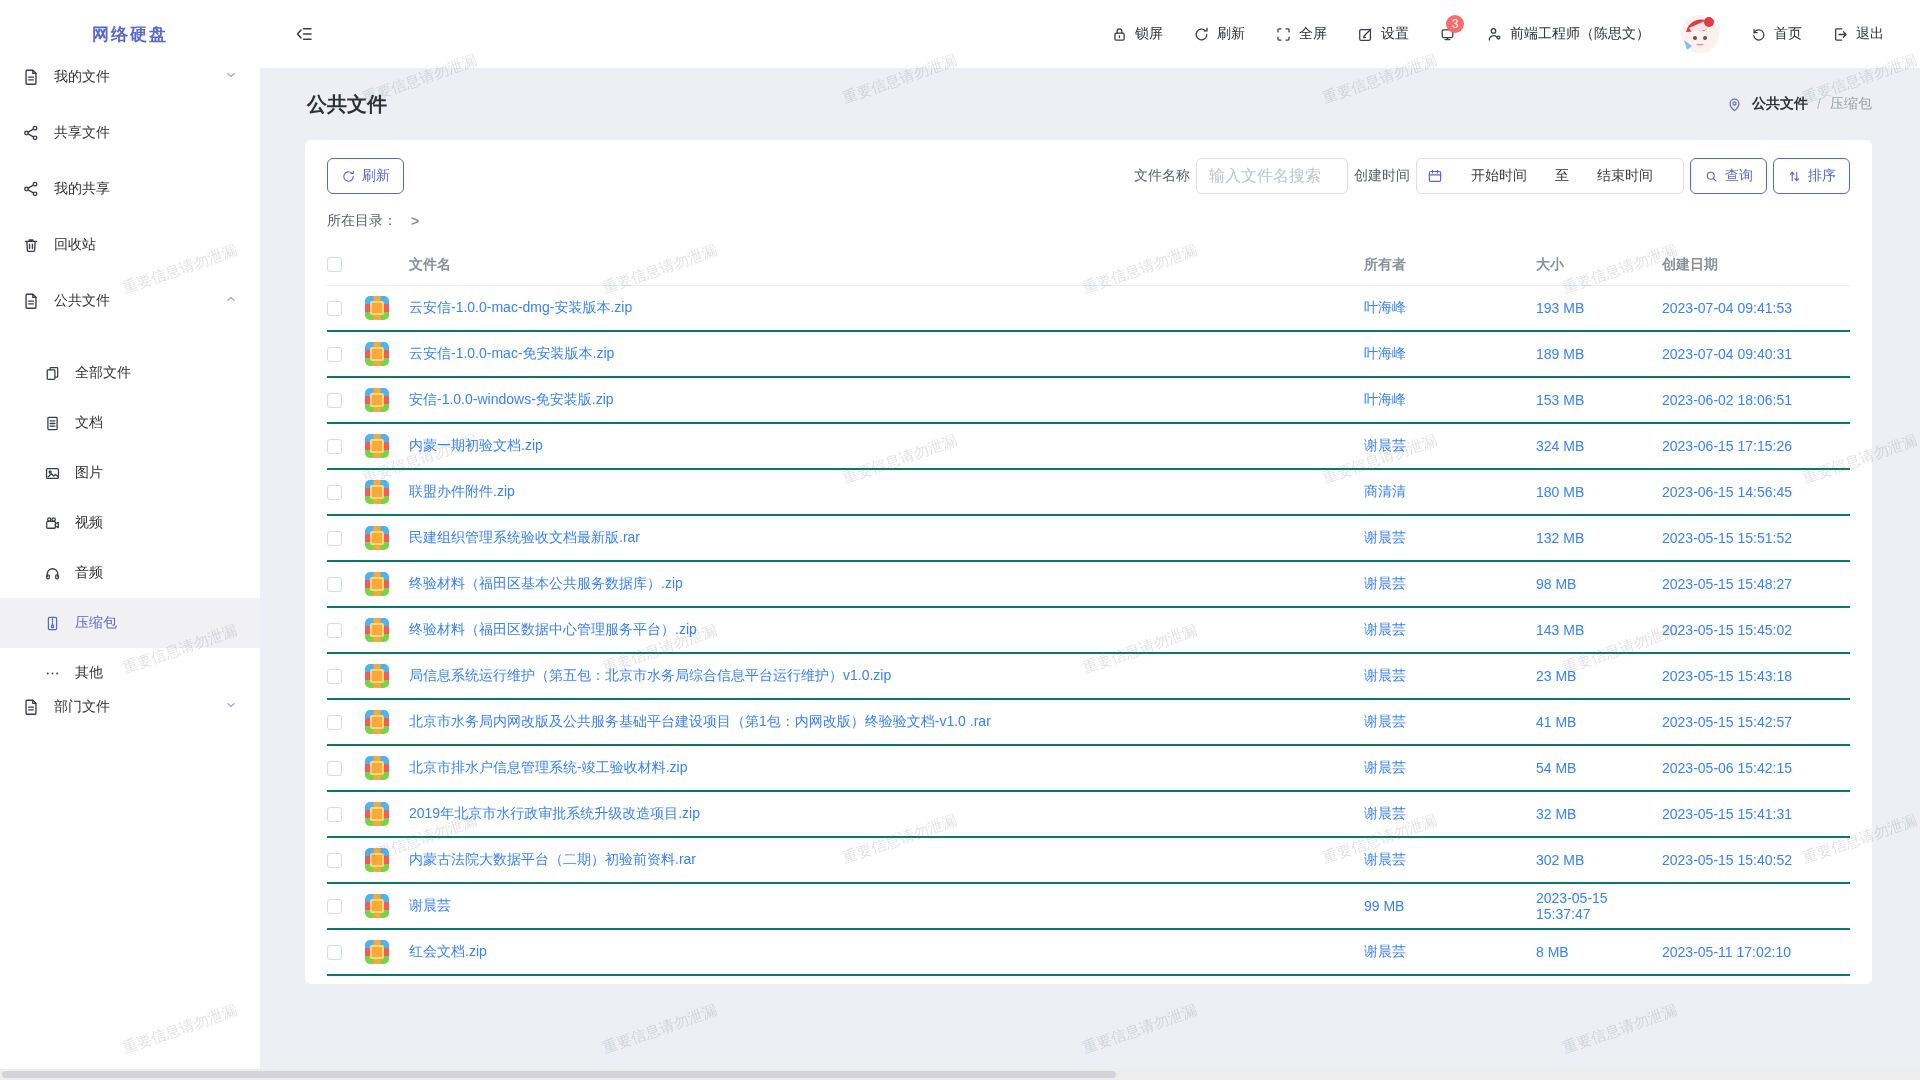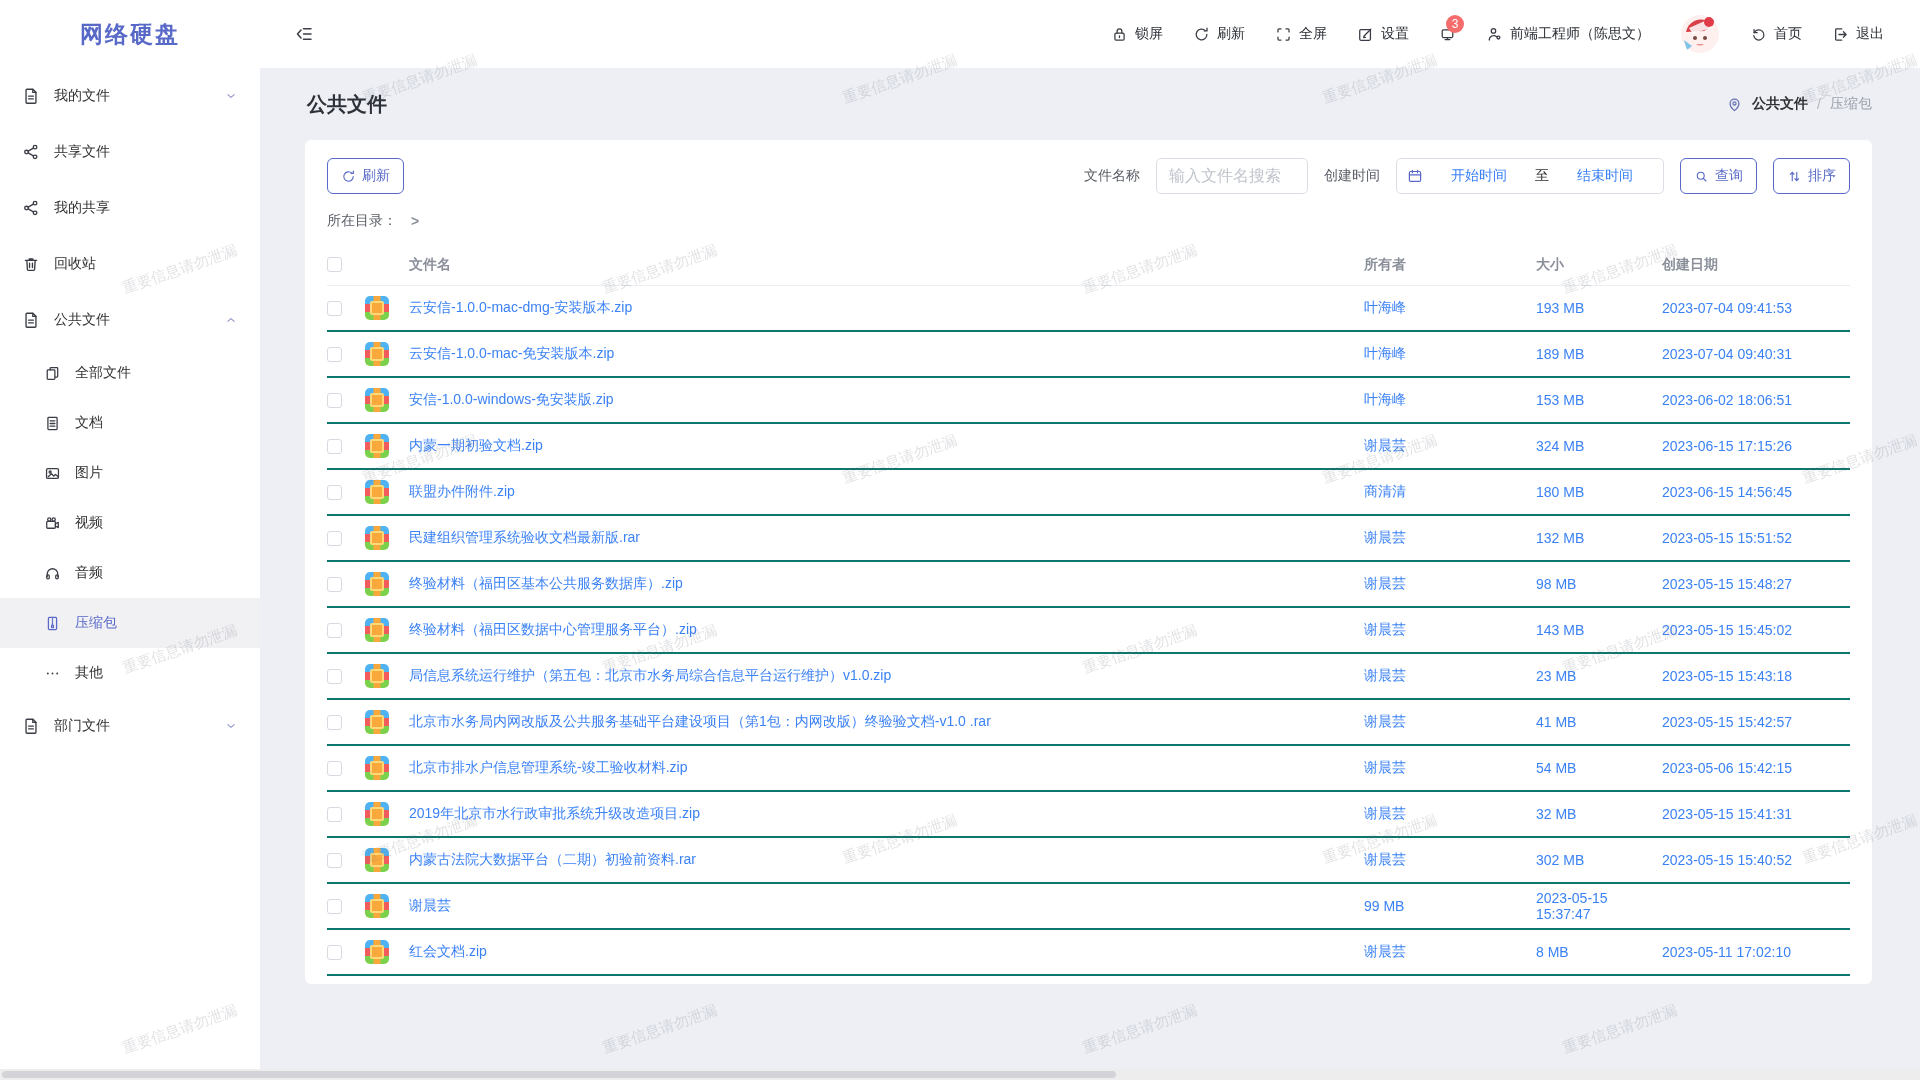--- a/index.html
+++ b/index.html
@@ -6,22 +6,22 @@
   html,body { width:1920px; height:1080px; overflow:hidden; }
   body {
     font-family:"Liberation Sans","DejaVu Sans",sans-serif;
     background:#edeff5; color:#303133; position:relative; font-size:14px;
   }
   .app { display:flex; width:1920px; height:1080px; }
 
   
   .sidebar { width:260px; background:#fff; height:100%; flex:0 0 260px; }
   .logo { height:68px; display:flex; align-items:center; justify-content:center;
-          color:#5869c7; font-size:23px; font-weight:600; letter-spacing:2px; }
-  .nav-item { height:56px; display:flex; align-items:center; padding:0 22px; cursor:pointer; color:#303133; }
+          color:#5869c7; font-size:17px; font-weight:600; letter-spacing:2px; }
+  .nav-item { height:56px; display:flex; align-items:flex-start; padding:0 22px; cursor:pointer; color:#303133; }
   .nav-item .nicon { width:18px; height:18px; margin-right:14px; color:#3a3d45; flex:0 0 18px; }
   .nav-item .nlabel { flex:1; }
   .nav-item .chev { width:14px; height:14px; color:#8f95c9; }
   .sub-item { height:50px; display:flex; align-items:center; padding:0 22px 0 44px; cursor:pointer; color:#303133; }
   .sub-item .nicon { width:17px; height:17px; margin-right:14px; color:#3a3d45; flex:0 0 17px; }
   .sub-item.active { background:#f1f1f4; color:#5869c7; }
   .sub-item.active .nicon { color:#5869c7; }
 
   
   .main { flex:1; display:flex; flex-direction:column; min-width:0; }
@@ -44,29 +44,29 @@
   .crumb-sep { color:#b3b7c2; }
   .crumb-b { color:#9ba0ac; }
 
   
   .content { flex:1; padding:0 48px 0 45px; }
   .card { background:#fff; border-radius:6px; padding:18px 22px 8px 22px; min-height:822px; }
   .toolbar { display:flex; align-items:center; }
   .btn { display:inline-flex; align-items:center; gap:6px; border:1px solid #5869c7; color:#5869c7;
          background:#fff; border-radius:6px; height:36px; padding:0 13px; font-size:14px; cursor:pointer; white-space:nowrap; }
   .btn .ic { width:15px; height:15px; }
-  .tb-filters { margin-left:auto; display:flex; align-items:center; gap:16px; }
+  .tb-filters { margin-left:auto; display:flex; align-items:center; gap:6px; }
   .f-label { color:#5a5e66; }
   .f-input { width:152px; height:36px; border:1px solid #dcdfe6; border-radius:5px; padding:0 12px;
              font-size:16px; color:#303133; outline:none; font-family:inherit; }
   .f-input::placeholder { color:#bfc4cc; }
   .daterange { width:268px; height:36px; border:1px solid #dcdfe6; border-radius:5px;
                display:flex; align-items:center; padding:0 10px; gap:8px; cursor:pointer; }
   .daterange .ic { width:16px; height:16px; color:#5869c7; flex:0 0 16px; }
-  .dr-ph { color:#3b82f6; flex:1; text-align:center; }
+  .dr-ph { color:#404040; flex:1; text-align:center; }
   .dr-sep { color:#303133; }
 
   .dir-row { display:flex; align-items:center; gap:14px; height:46px; margin-top:4px; color:#5a5e66; }
   .dir-sep { color:#8a8f99; font-weight:600; }
 
   
   .tgrid { display:grid; grid-template-columns:38px 44px 1fr 172px 126px 188px; align-items:center; }
   .thead { height:42px; border-bottom:1px solid #ebeef3; color:#8a8f99; font-weight:600; }
   .trow { height:46px; border-bottom:2px solid #0f766e; color:#3b82f6; }
   .cb { width:15px; height:15px; border:1px solid #d6dae1; border-radius:3px; background:#fff; cursor:pointer; }

